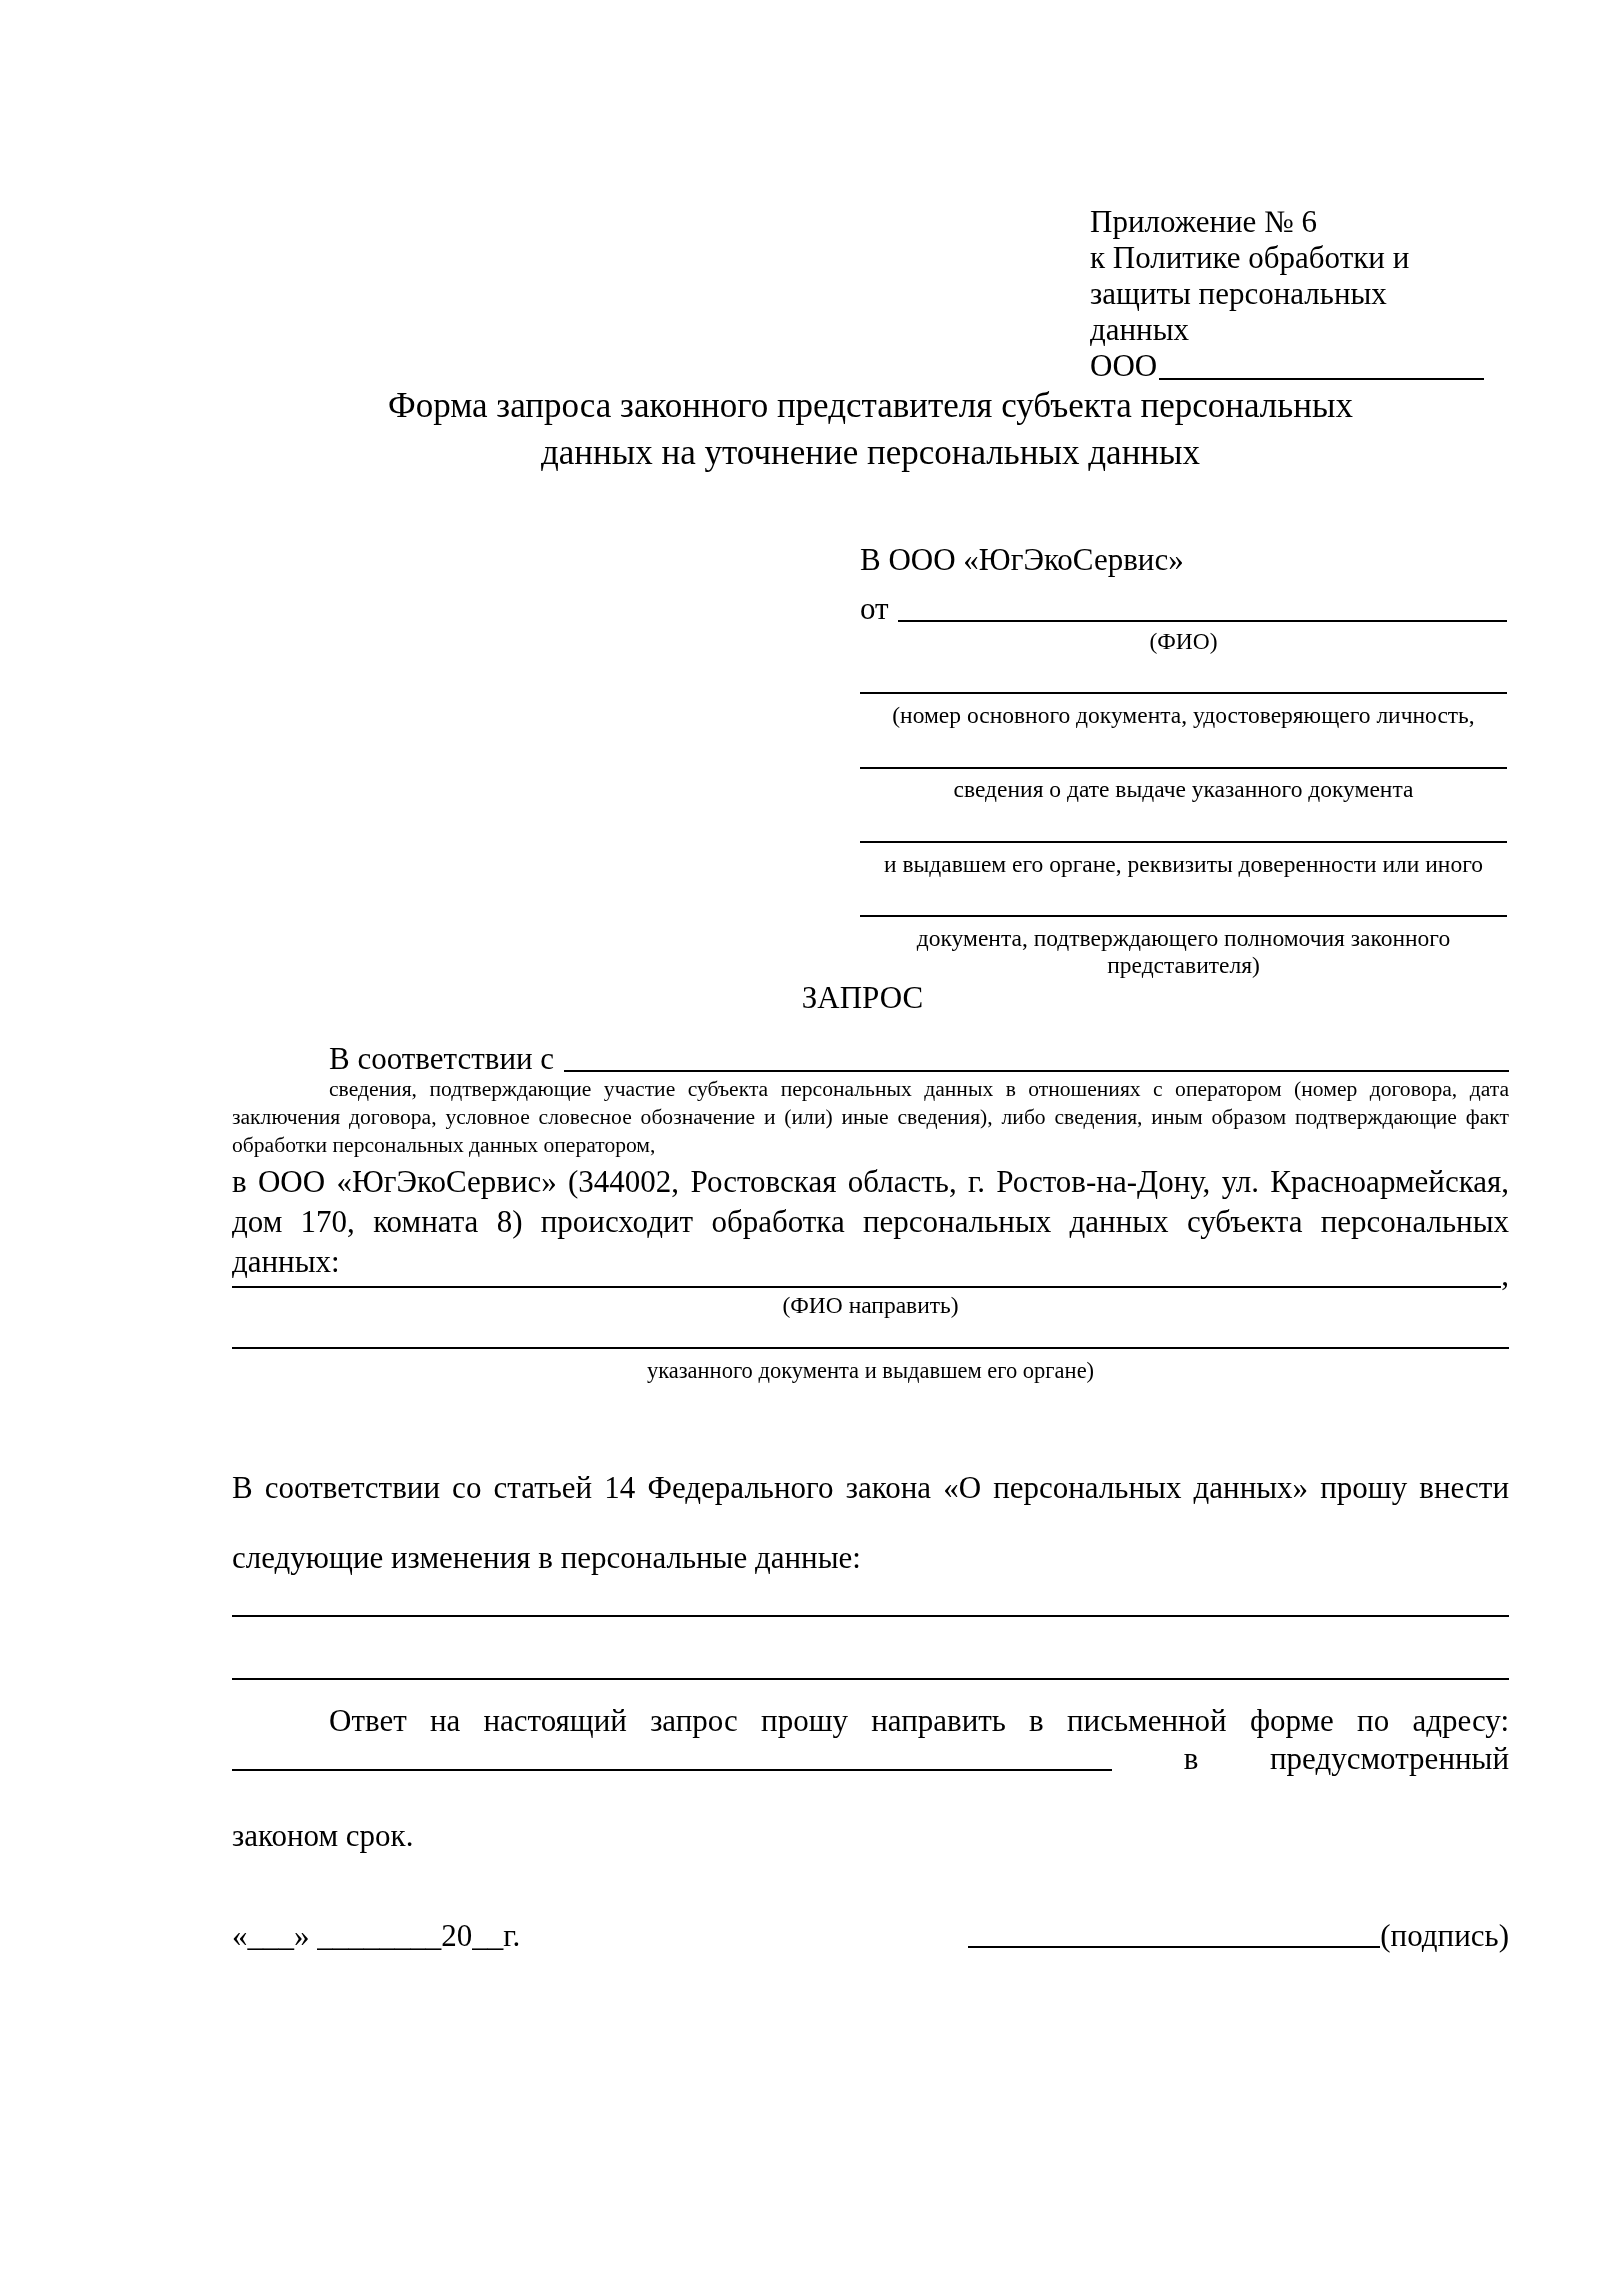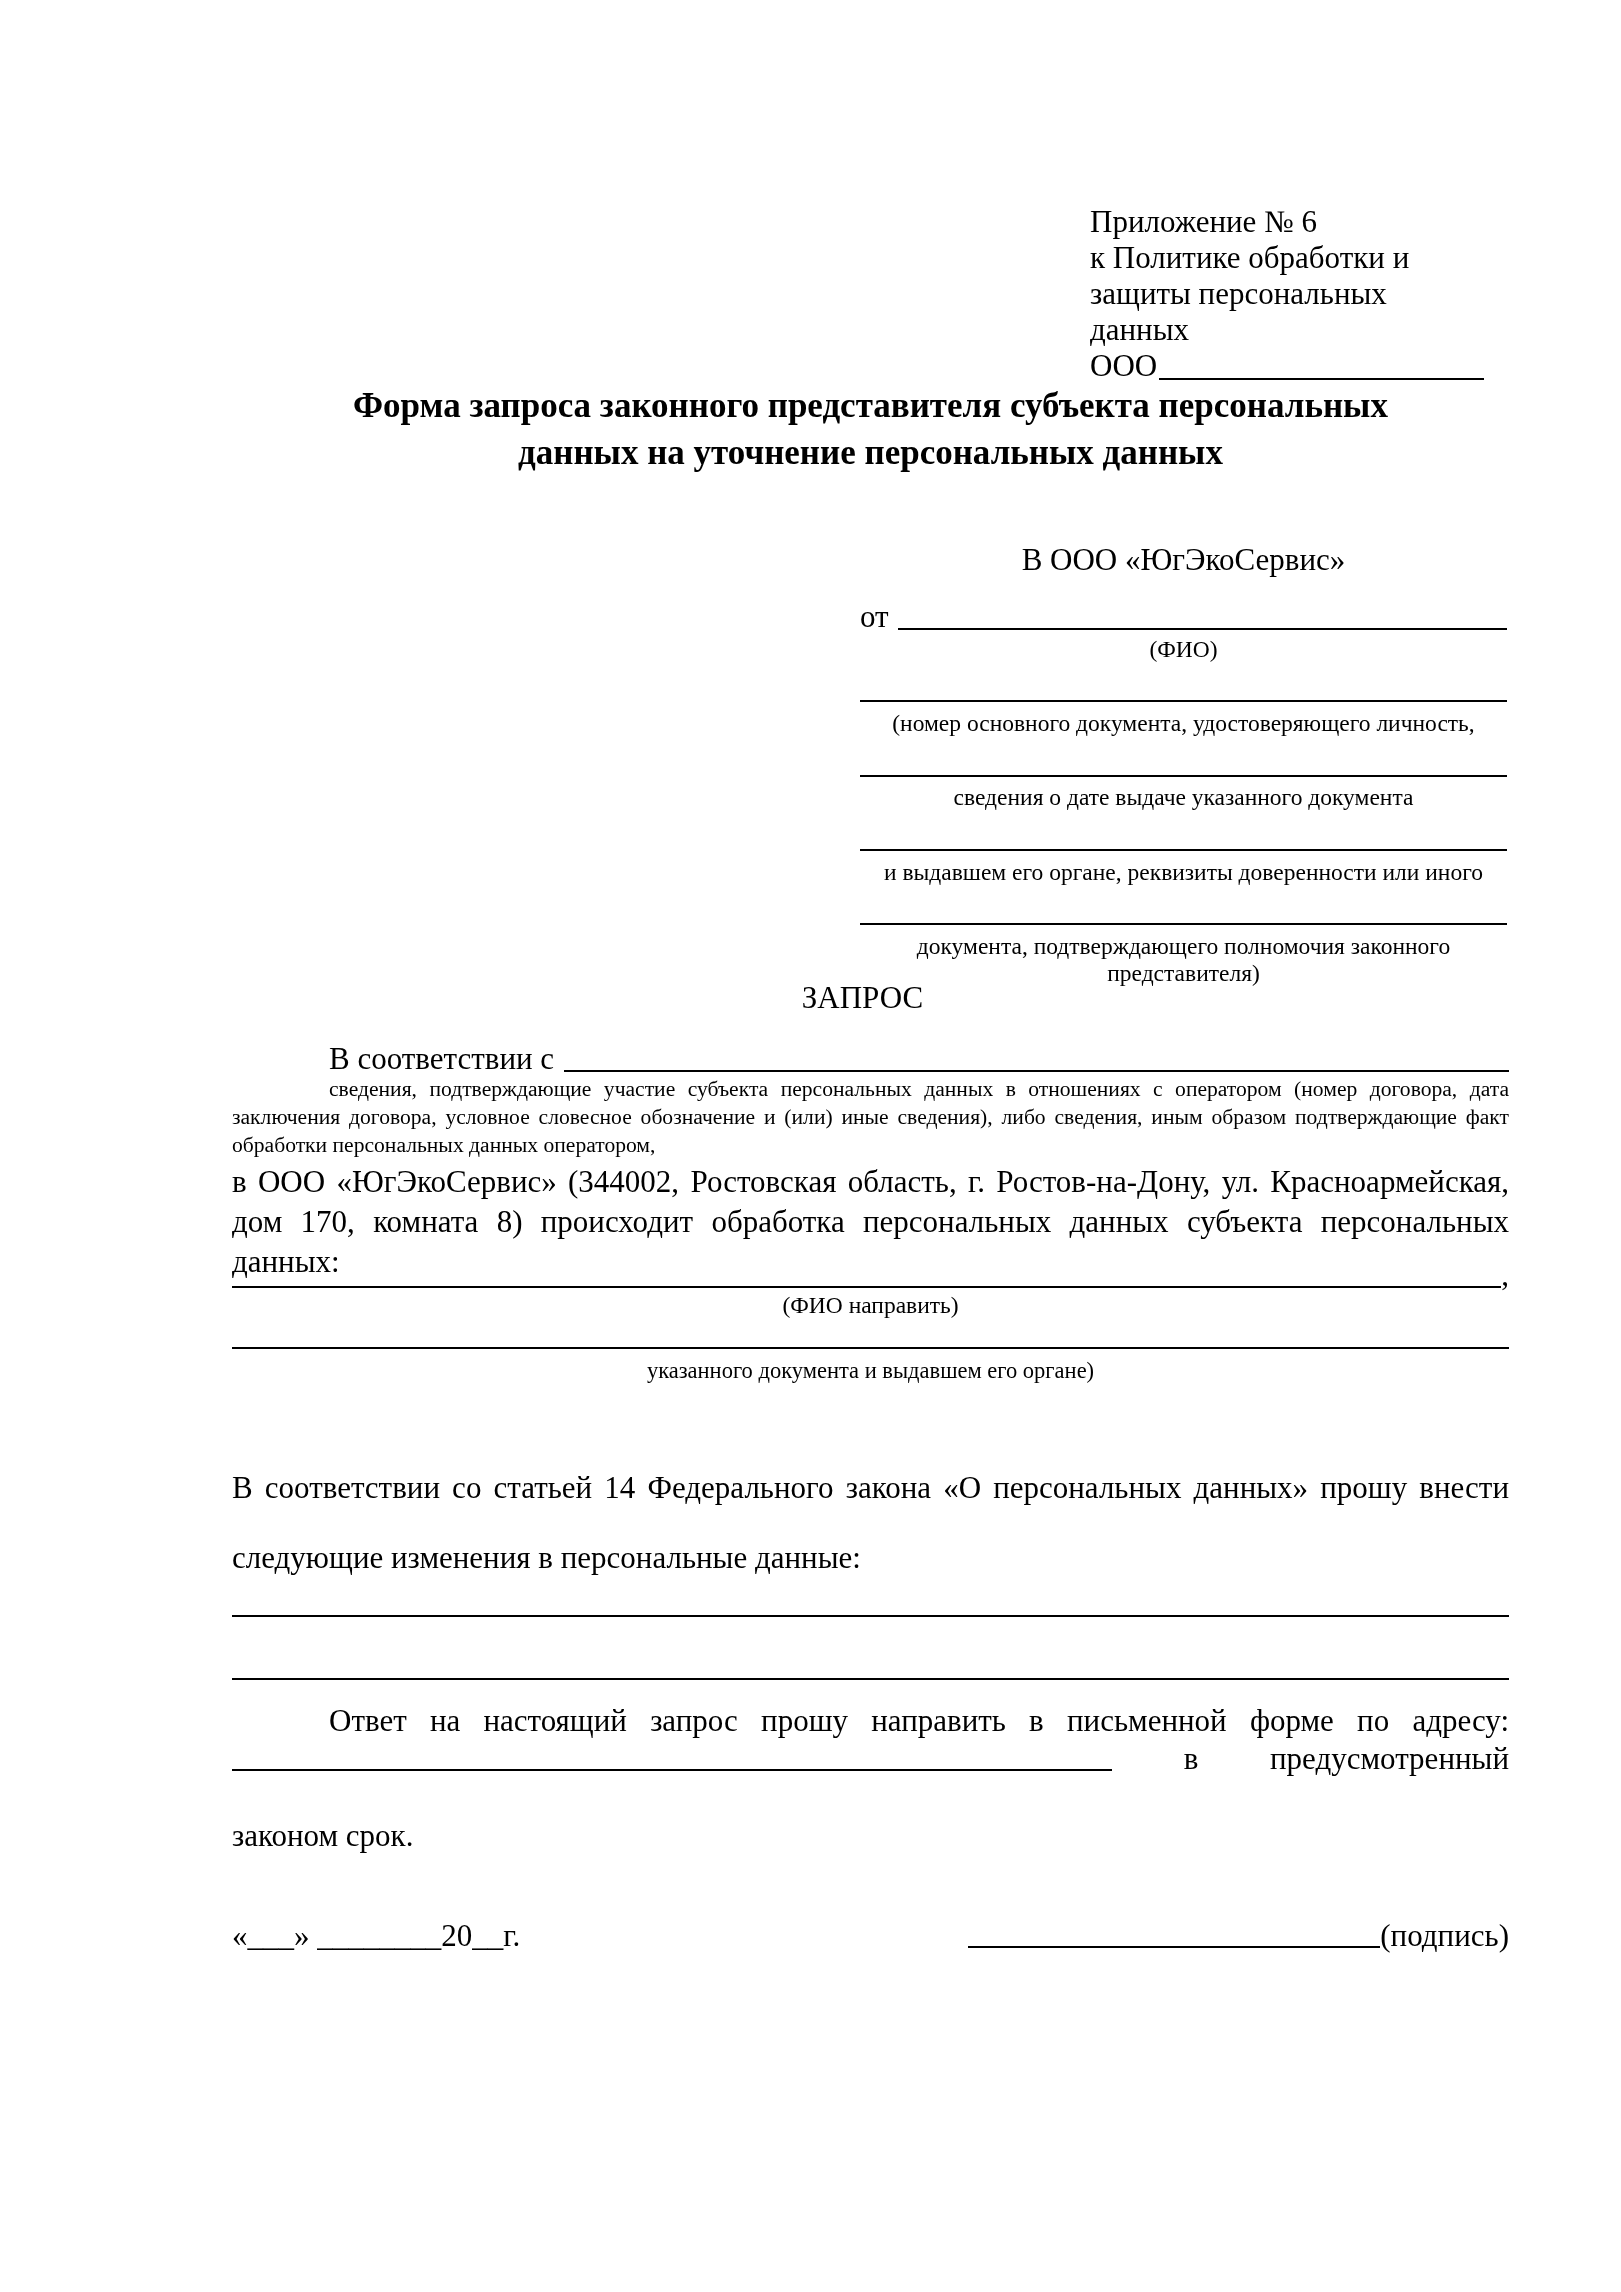--- a/index.html
+++ b/index.html
@@ -30,30 +30,30 @@
     font-size: 31px; line-height: 36px;
   }
   .appendix .ooo-row { display: flex; }
   .appendix .ooo-row .fill {
     flex: 1; border-bottom: 2px solid #000; margin: 0 0 3.9px 2px;
   }
 
   
   .doc-title {
     left: 232px; top: 382px; width: 1277px;
-    text-align: center; font-weight: bold;
+    text-align: center; font-weight: normal;
     font-size: 35px; line-height: 47px;
   }
 
   
   .addr {
     left: 860px; top: 540px; width: 647px;
     font-size: 31px; line-height: 39px;
   }
-  .addr .to { margin-bottom: 18px; text-align: center; }
+  .addr .to { margin-bottom: 10px; }
   .from-row { display: flex; }
   .from-row .fill {
     flex: 1; border-bottom: 2px solid #000; margin: 0 0 5.9px 9.8px;
   }
   .cap {
     font-size: 23.5px; line-height: 27.4px; text-align: center;
   }
   .addr .field { margin-top: 37px; }
   .addr .field .blank-rule { margin-bottom: 7.8px; }
 

